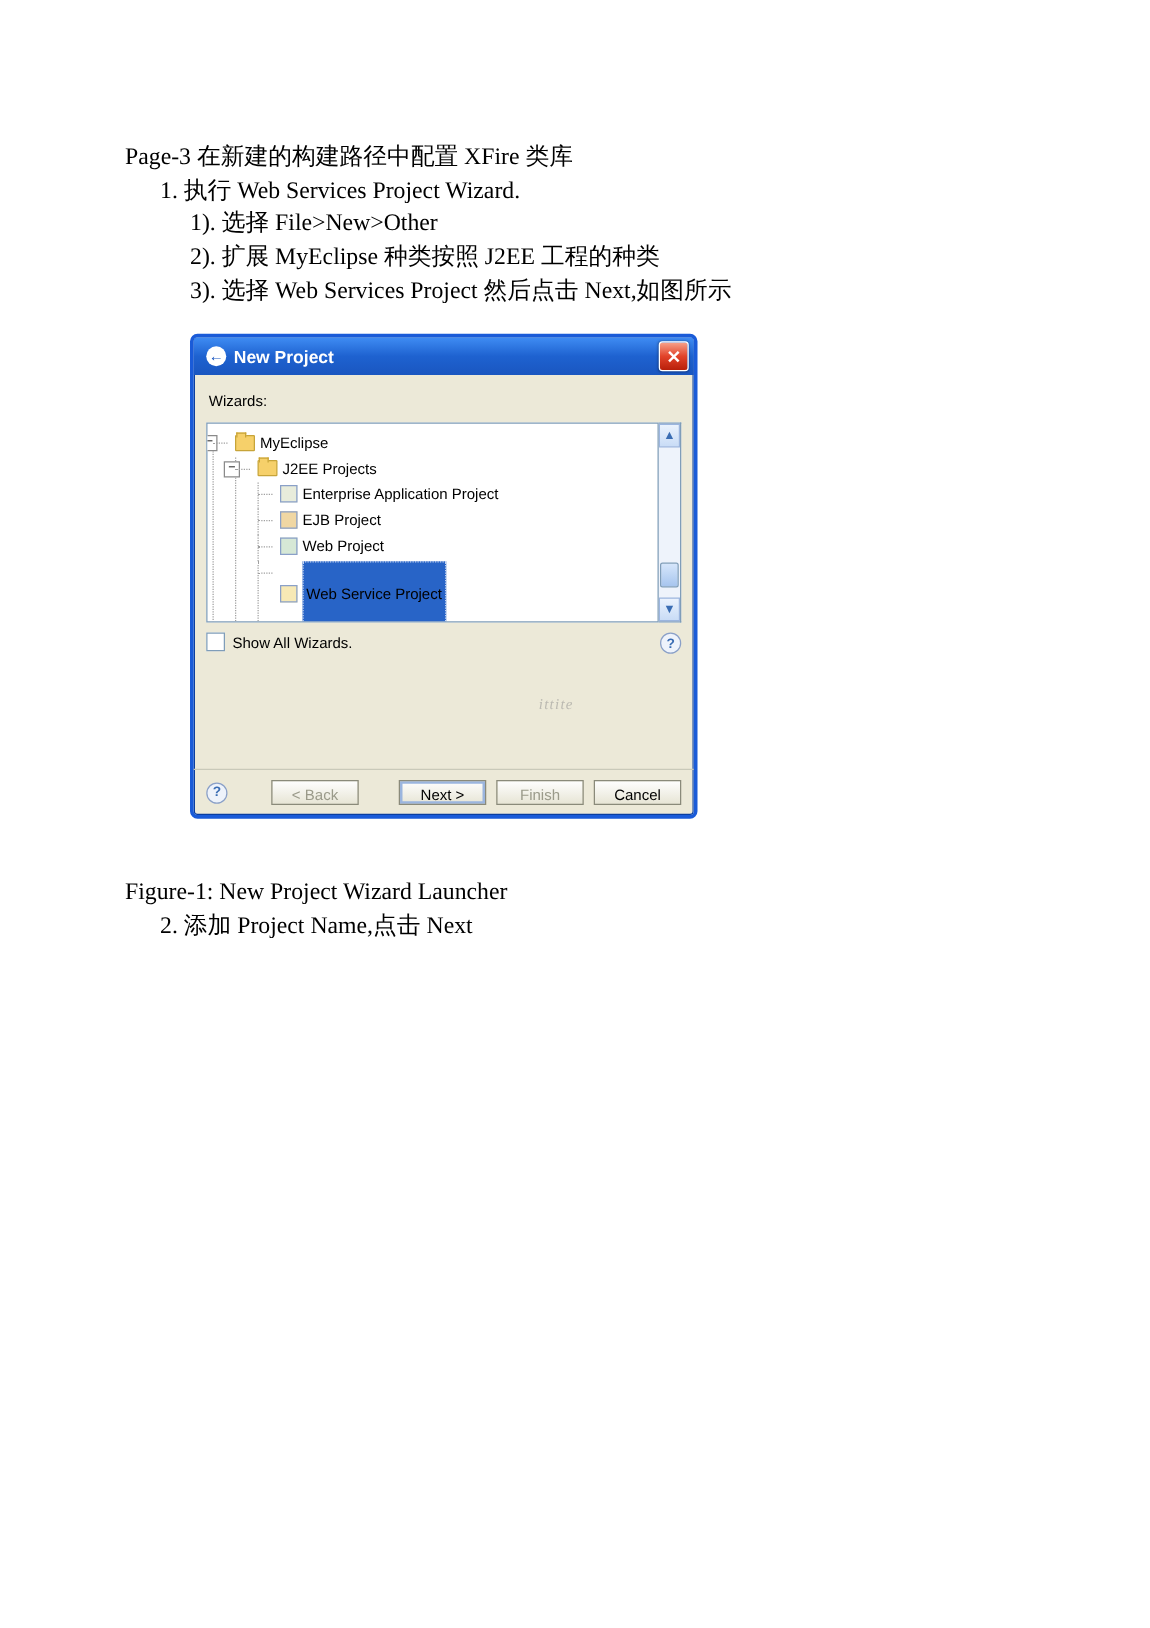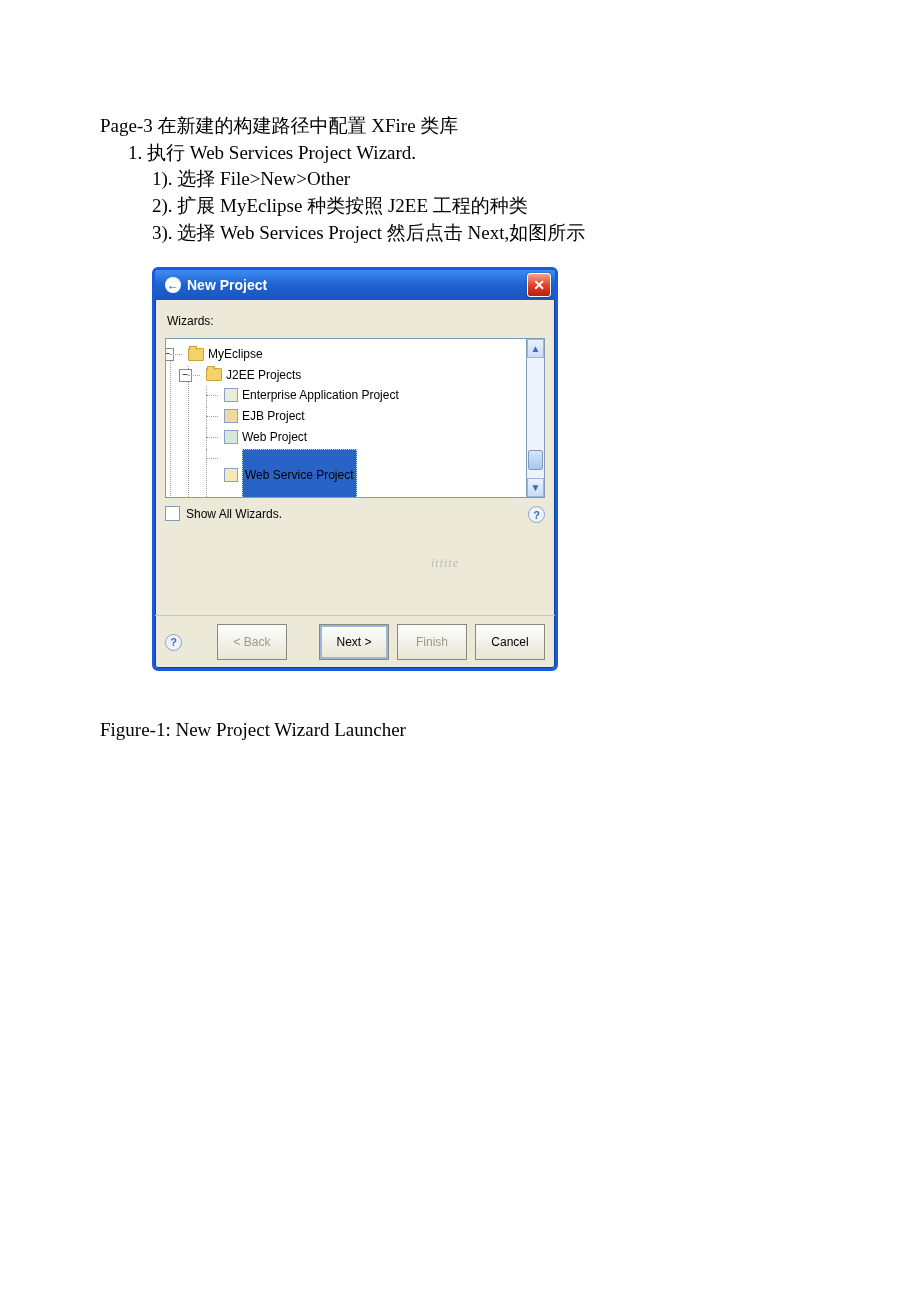--- a/index.html
+++ b/index.html
@@ -174,21 +174,21 @@
 
   .button-bar {
     border-top: 1px solid #c9c9b9;
     padding: 8px 10px;
     display:flex; align-items:center; gap:8px;
     position: relative;
   }
   .button-bar .help-icon { margin-right:auto; }
   .btn-group { display:flex; }
   .btn {
-    min-width:70px; height:36px;
+    min-width:70px; height:20px;
     border:1px solid #8a8a7a;
     background: linear-gradient(to bottom,#fefefe,#e7e5d5);
     font:12px Tahoma,Arial,sans-serif;
     padding:4px 14px;
     color:#000;
   }
   .btn[disabled] { color:#9a9a8a; }
   .btn-default {
     box-shadow: 0 0 0 2px #9bb5de inset;
     margin-left: 32px;
@@ -314,13 +314,14 @@
         <button class="btn" disabled="">&lt; Back</button>
         <button class="btn btn-default">Next &gt;</button>
       </span>
       <button class="btn" disabled="">Finish</button>
       <button class="btn">Cancel</button>
     </div>
 
   </div>
 
   <div class="line fig-caption">Figure-1: New Project Wizard Launcher</div>
+  <div class="line after-caption">2. 添加 Project Name,点击 Next</div>
 </div>
 
 </body></html>

